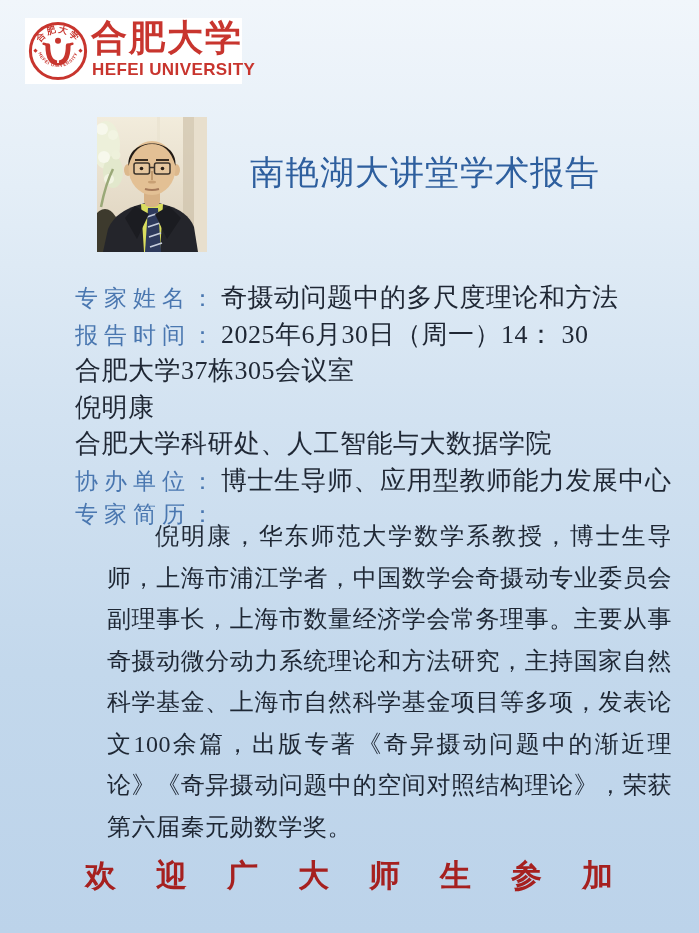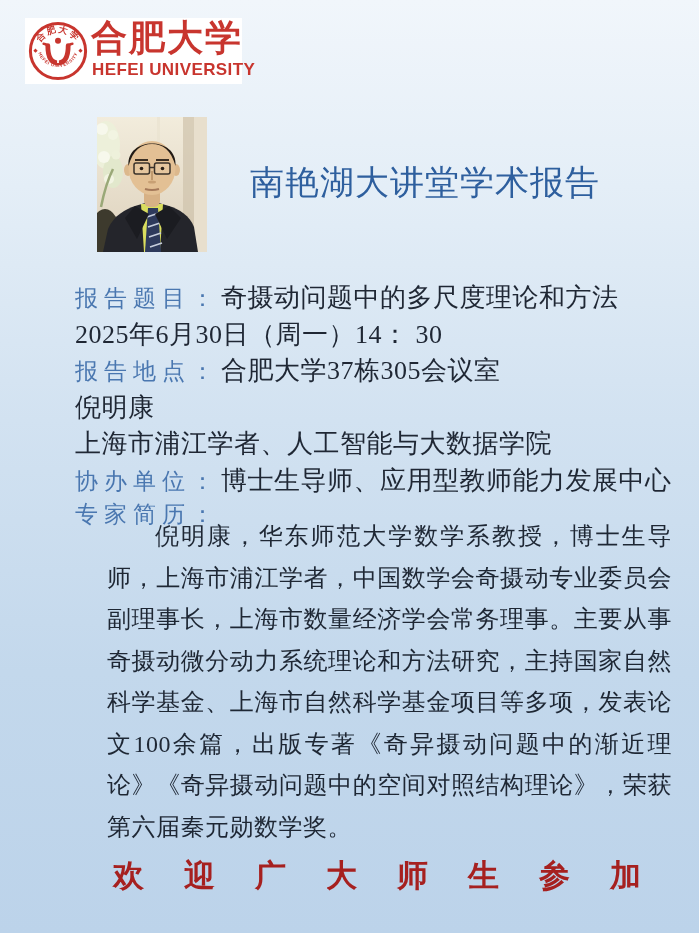--- a/index.html
+++ b/index.html
@@ -11,33 +11,33 @@
   
   .logo-box{position:absolute;left:25px;top:18px;width:217px;height:66px;background:#ffffff;}
   .seal{position:absolute;left:3px;top:3px;width:60px;height:60px;}
   .logo-cn{position:absolute;left:66px;top:-4px;font-size:36px;font-weight:bold;
     letter-spacing:2px;color:#c8352e;white-space:nowrap;}
   .logo-en{position:absolute;left:67px;top:42px;font-size:17px;font-weight:600;
     letter-spacing:.4px;color:#c8352e;font-family:"Liberation Sans","DejaVu Sans",sans-serif;white-space:nowrap;}
   
   .photo{position:absolute;left:97px;top:117px;width:110px;height:135px;}
   
-  .title{position:absolute;left:250px;top:160px;font-size:34px;letter-spacing:1px;
+  .title{position:absolute;left:250px;top:150px;font-size:34px;letter-spacing:1px;
     color:#2e5f9e;font-weight:500;white-space:nowrap;}
   
   .info{position:absolute;left:75px;top:280px;width:590px;}
   .info-row{display:flex;align-items:baseline;height:36.5px;white-space:nowrap;}
   .info-label{flex:0 0 146px;font-size:23px;letter-spacing:6px;color:#4a77b0;}
   .info-value{font-size:26px;letter-spacing:.5px;color:#1f2734;}
   
   .bio{position:absolute;left:75px;top:516px;width:565px;font-size:24px;line-height:41.5px;
     color:#1e2734;text-align:justify;text-indent:48px;letter-spacing:.5px;margin-left:32px;}
   
   .welcome{position:absolute;left:85px;top:855px;font-size:31px;font-weight:bold;
-    letter-spacing:40px;color:#a6201f;white-space:nowrap;margin-left:28px;}
+    letter-spacing:40px;color:#a6201f;white-space:nowrap;}
 </style>
 </head>
 <body>
 
 <div class="poster">
 
   <div class="logo-box">
     <svg class="seal" viewBox="0 0 100 100">
       <circle cx="50" cy="50" r="46" fill="#ffffff" stroke="#c8352e" stroke-width="5"></circle>
       <defs>
@@ -110,35 +110,35 @@
       <path d="M 55 54 L 55 63" stroke="#c09a6e" stroke-width="2"></path>
       <ellipse cx="55" cy="65" rx="4" ry="1.5" fill="#c8a074"></ellipse>
       <path d="M 48 72 Q 55 74 62 72" stroke="#a5795a" stroke-width="2" fill="none"></path>
     </g>
   </svg>
 
   <div class="title">南艳湖大讲堂学术报告</div>
 
   <div class="info">
     <div class="info-row">
-      <span class="info-label">报告题目：</span>
+      <span class="info-label">专家姓名：</span>
       <span class="info-value">奇摄动问题中的多尺度理论和方法</span>
     </div>
     <div class="info-row">
+      <span class="info-label">报告时间：</span>
       <span class="info-value">2025年6月30日（周一）14： 30</span>
     </div>
     <div class="info-row">
-      <span class="info-label">报告地点：</span>
       <span class="info-value">合肥大学37栋305会议室</span>
     </div>
     <div class="info-row">
       <span class="info-value">倪明康</span>
     </div>
     <div class="info-row">
-      <span class="info-value">上海市浦江学者、人工智能与大数据学院</span>
+      <span class="info-value">合肥大学科研处、人工智能与大数据学院</span>
     </div>
     <div class="info-row">
       <span class="info-label">协办单位：</span>
       <span class="info-value">博士生导师、应用型教师能力发展中心</span>
     </div>
     <div class="info-row">
       <span class="info-label">专家简历：</span>
       <span class="info-value"></span>
     </div>
   </div>

